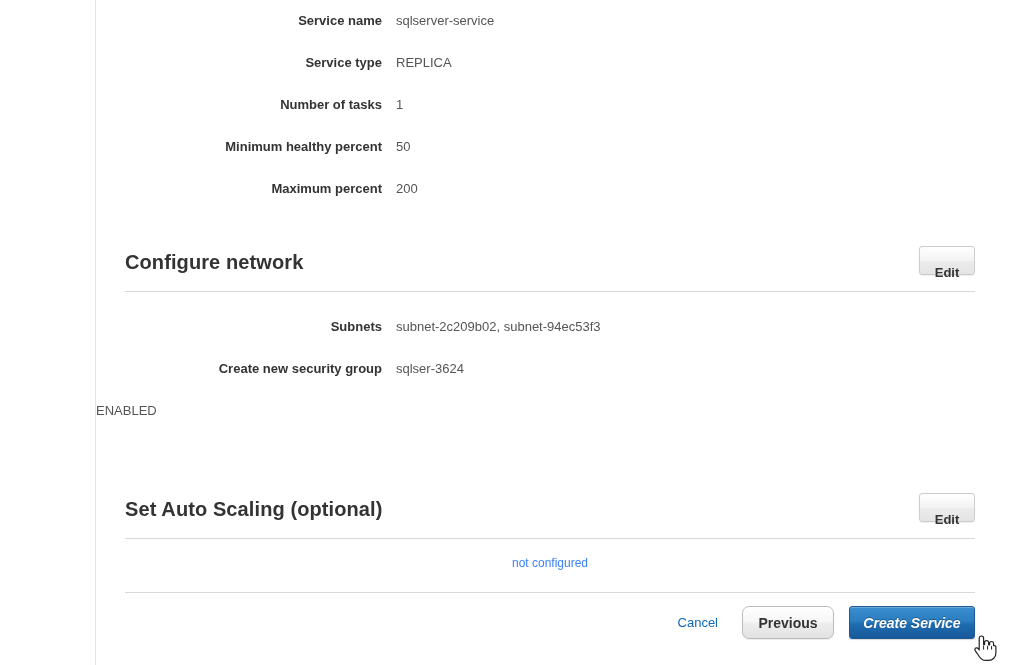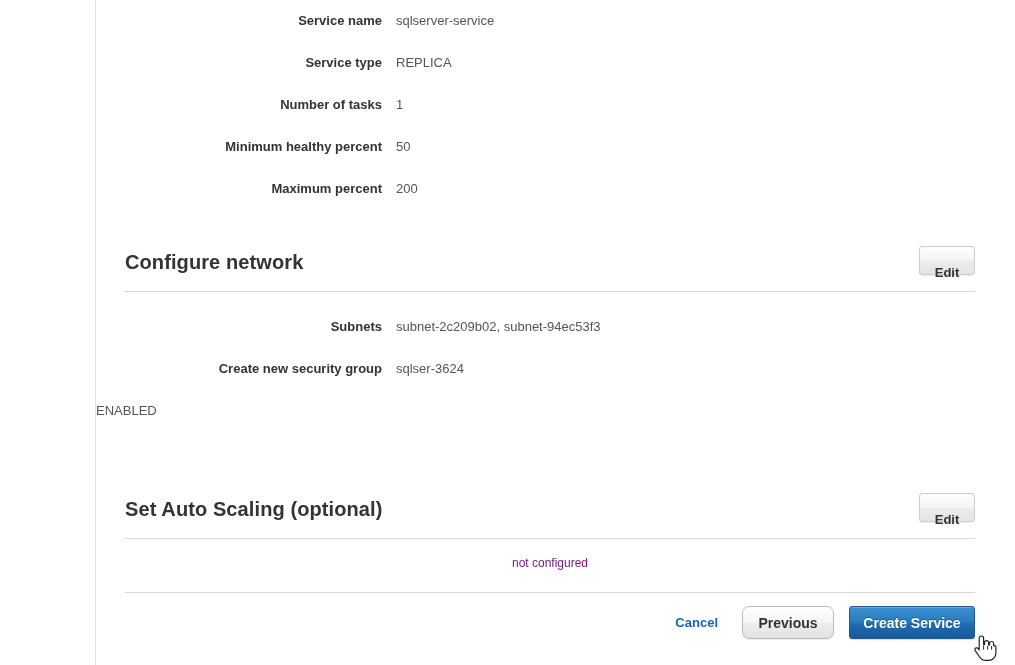--- a/index.html
+++ b/index.html
@@ -125,21 +125,21 @@
 
   .section-body {
     padding-top: 14px;
   }
 
   .muted-center {
     text-align: center;
     width: 850px;
     margin-left: 29px;
     font-size: 12px;
-    color: #701a75;
+    color: #3b82f6;
     line-height: 20px;
   }
 
   
   .footer-divider {
     position: absolute;
     left: 29px;
     top: 592px;
     width: 850px;
     height: 1px;
@@ -152,21 +152,21 @@
     top: 606px;
     width: 879px;
     display: flex;
     justify-content: flex-end;
     align-items: center;
     gap: 0;
   }
 
   .cancel-link {
     font-size: 13px;
-    font-weight: bold;
+    font-weight: normal;
     color: #1166bb;
     text-decoration: none;
     cursor: pointer;
     margin-right: 24px;
     line-height: 32px;
   }
 
   .btn-prev {
     width: 92px;
     height: 33px;
@@ -190,20 +190,21 @@
     border: 1px solid #1d5a94;
     border-radius: 3px;
     background: linear-gradient(to bottom, #3b8ed0 0%, #2a7ec0 45%, #1f6cb0 55%, #17599b 100%);
     box-shadow: inset 0 1px 0 rgba(255,255,255,0.25), 0 1px 1px rgba(0,0,0,0.15);
     font-size: 14px;
     font-weight: bold;
     color: #ffffff;
     text-shadow: 0 -1px 0 rgba(0,0,0,0.3);
     cursor: pointer;
     font-family: "Liberation Sans", sans-serif;
+    font-style: italic;
   }
 
   
   .cursor {
     position: absolute;
     left: 971px;
     top: 633px;
     width: 26px;
     height: 30px;
     pointer-events: none;

